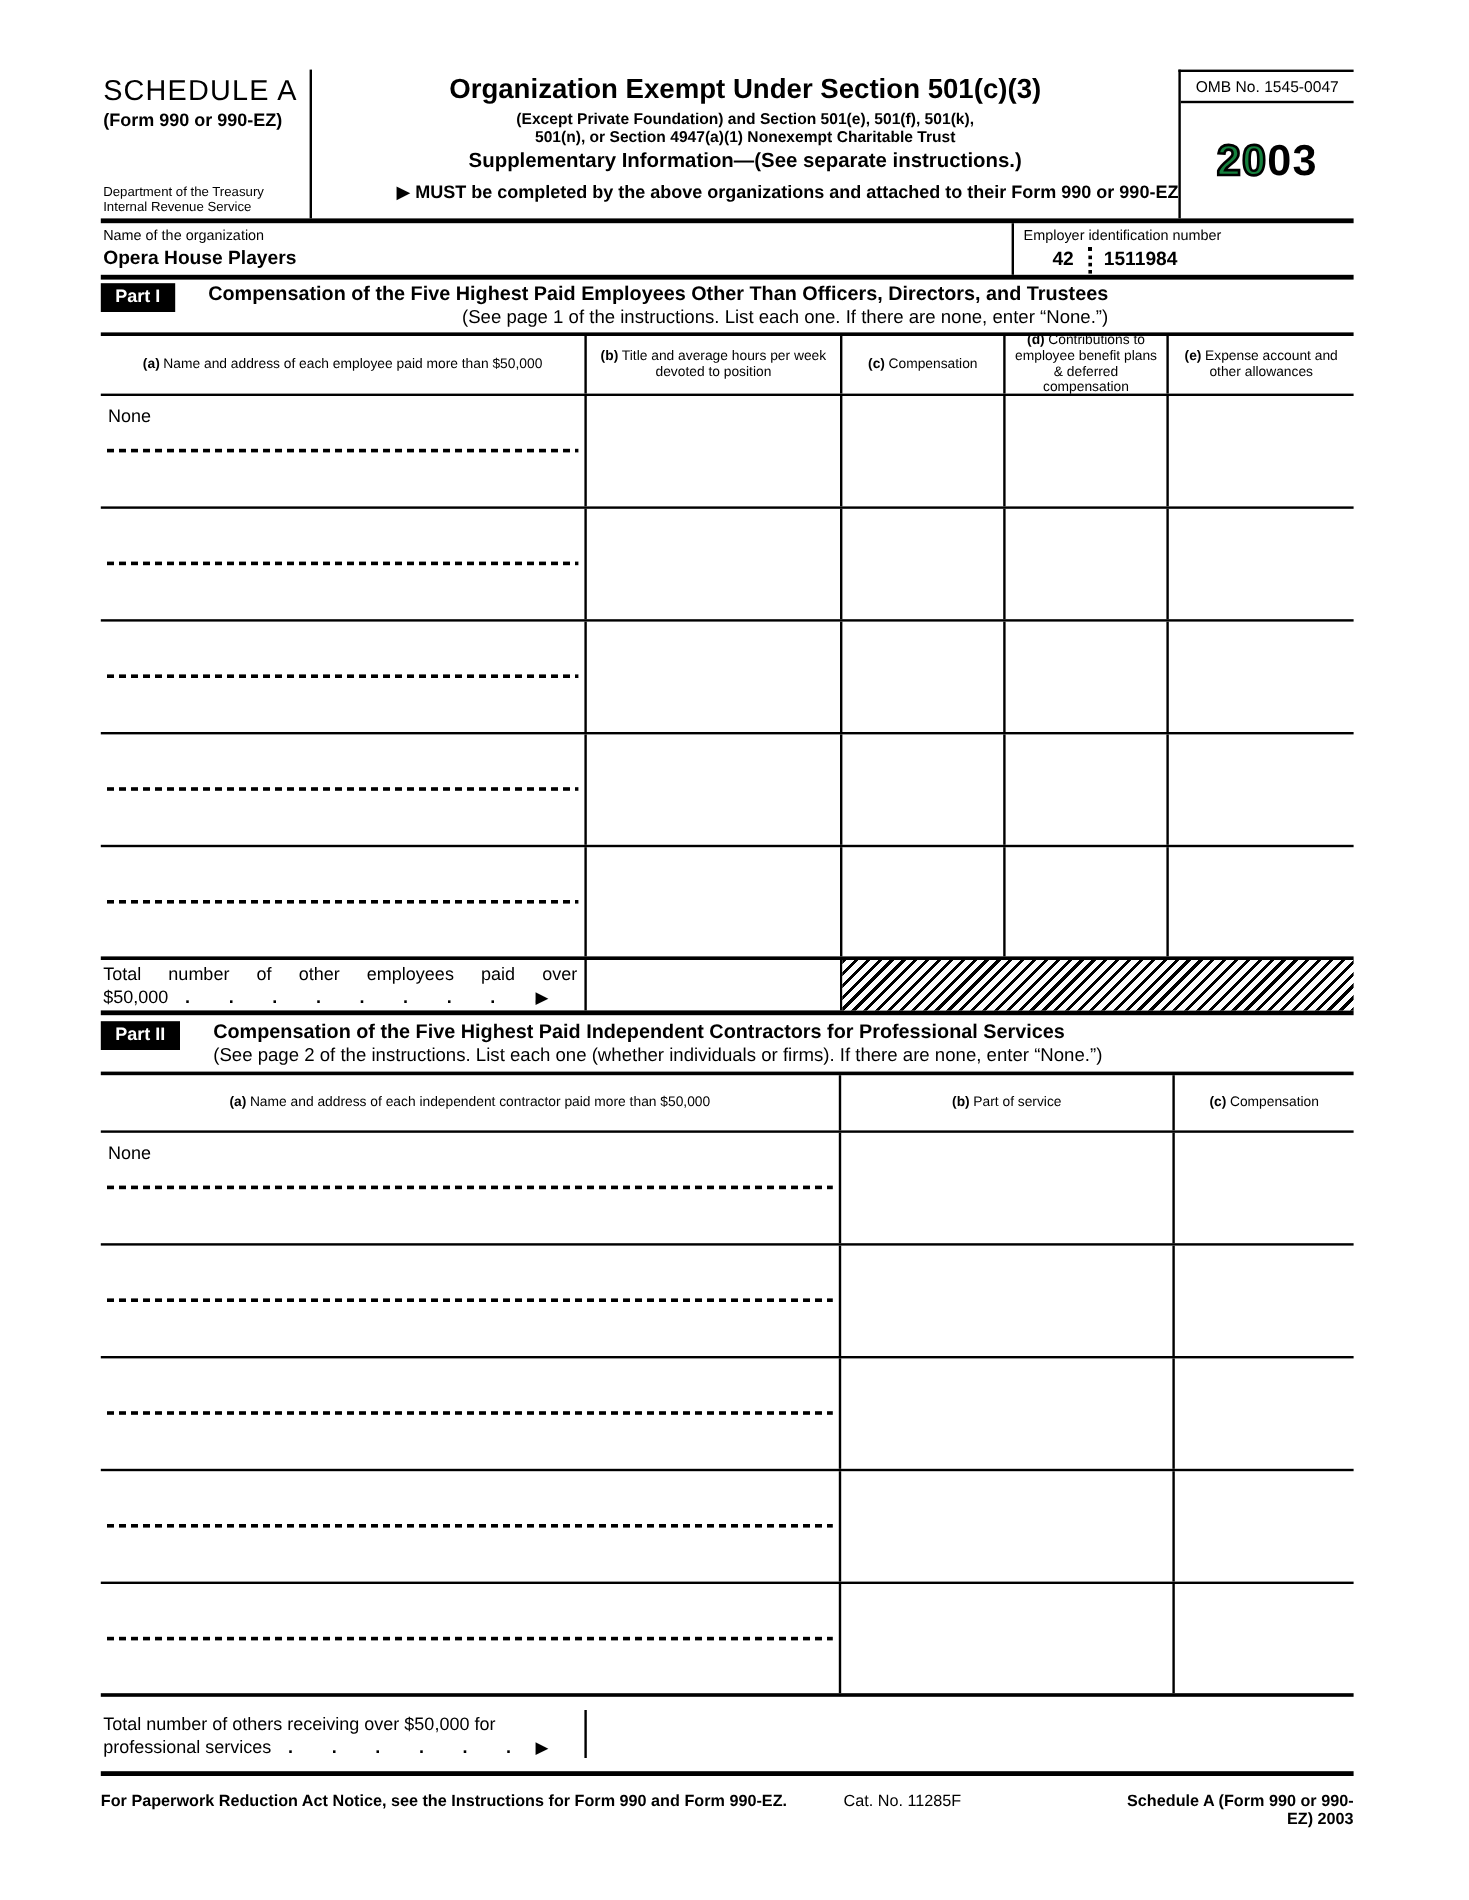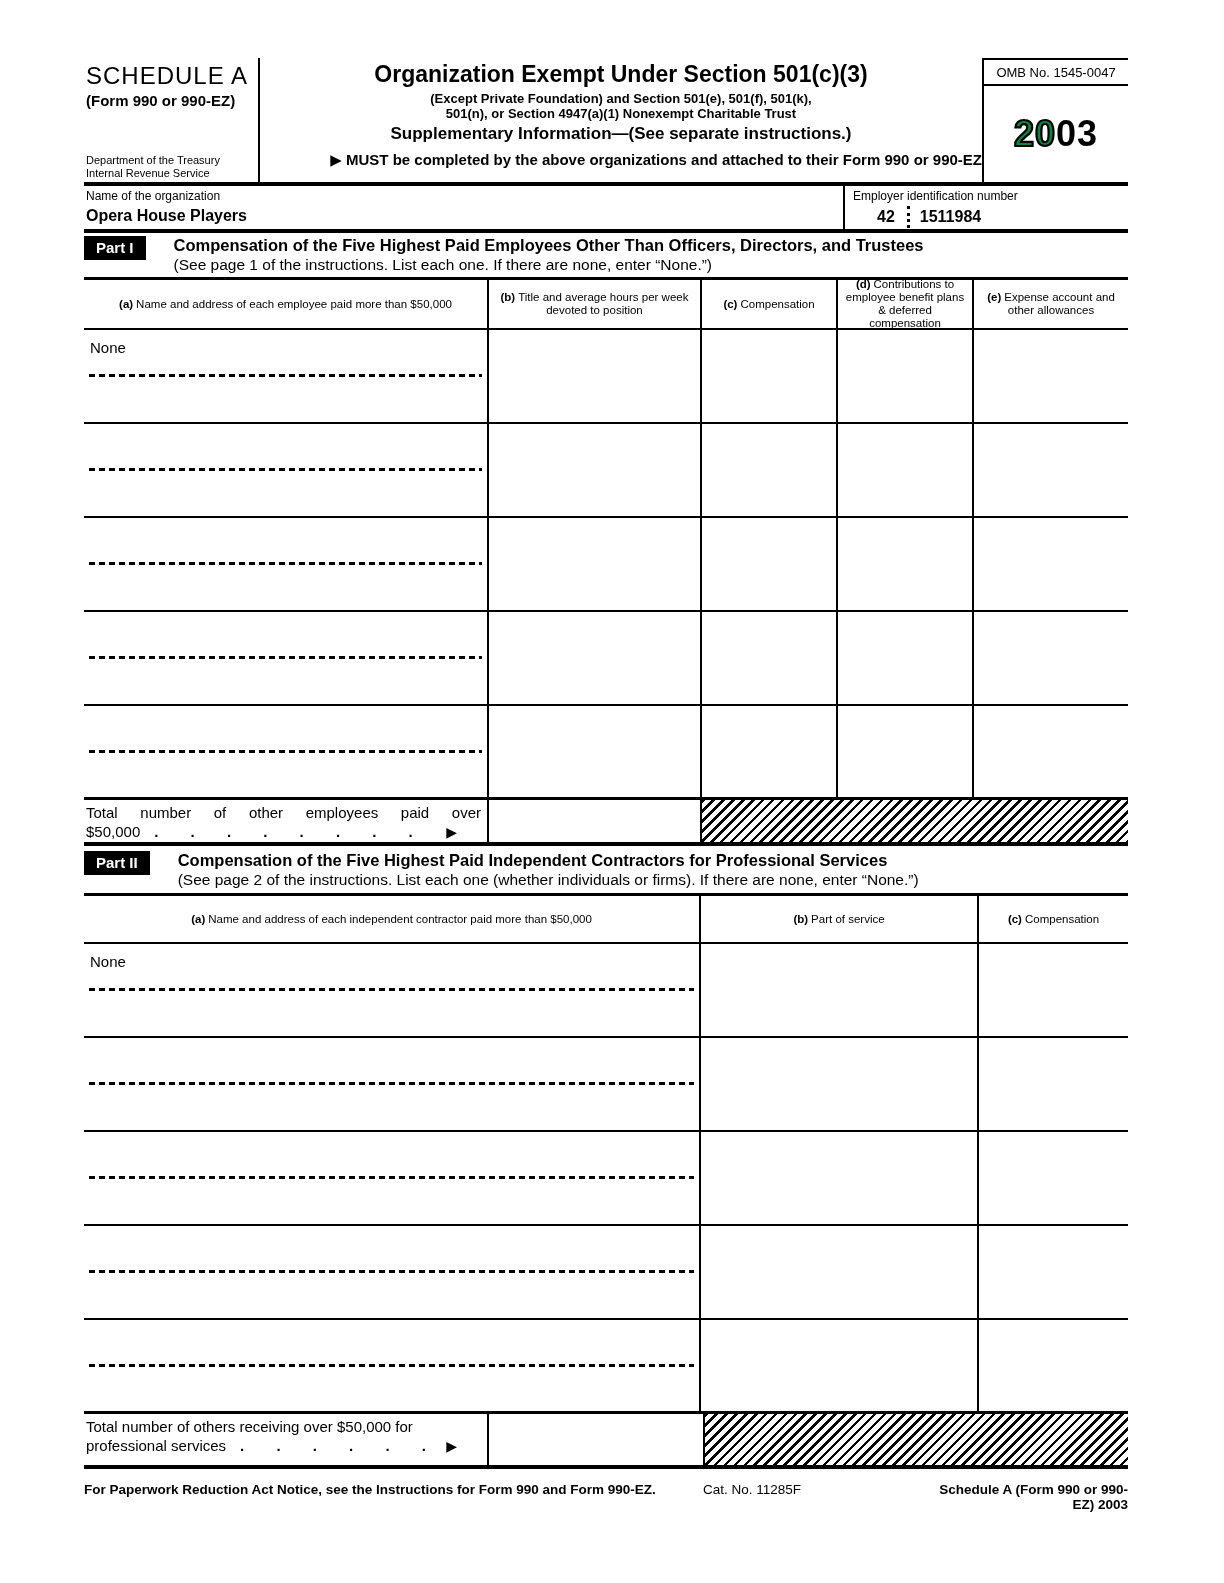--- a/index.html
+++ b/index.html
@@ -40,21 +40,21 @@
   .ein-val { font-size: 16px; font-weight: bold; margin-top: 3px; padding-left: 24px; display:flex; align-items:center; }
   .ein-sep { display: inline-block; height: 22px; border-left: 3px dotted #000; margin: 0 10px 0 12px; }
 
   
   .part-hdr { display: flex; align-items: flex-start; border-bottom: 3px solid #000; padding-top: 3px; }
   .part-hdr.p1 { height: 47px; }
   .part-hdr.p2 { height: 50px; padding-top: 5px; }
   .part-box { background: #000; color: #fff; font-weight: bold; font-size: 15px; padding: 3px 12px 4px 12px; }
   .part-titles { margin-left: 28px; }
   .part-title { font-size: 16.5px; font-weight: bold; }
-  .part-sub { font-size: 15.5px; margin-top: 1px; }
+  .part-sub { font-size: 15.5px; margin-top: 1px; text-align: right; }
 
   
   .thead { display: flex; border-bottom: 2px solid #000; align-items: stretch; }
   .thead.t1 { height: 50px; }
   .thead.t2 { height: 48px; }
   .th { display: flex; align-items: center; justify-content: center; text-align: center; font-size: 11.5px; line-height: 13px; padding: 2px 4px; }
   .th b { margin-right: 3px; }
   .brd { border-right: 2px solid #000; }
   .c-a1 { width: 405px; } .c-b1 { width: 213px; } .c-c1 { width: 136px; } .c-d1 { width: 136px; } .c-e1 { flex: 1; }
   .c-a2 { width: 617px; } .c-b2 { width: 278px; } .c-c2 { flex: 1; }
@@ -63,21 +63,21 @@
   .trow.t1 { height: 94px; }
   .trow.t2 { height: 94px; }
   .trow.lastrow { border-bottom-width: 3px; }
   .cell { position: relative; }
   .none-txt { font-size: 15px; padding: 9px 0 0 6px; }
   .dashline { position: absolute; top: 44px; left: 5px; right: 5px; height: 3px;
     background: repeating-linear-gradient(90deg, #000 0 6px, transparent 6px 10px); }
 
   .total-row { display: flex; border-bottom: 4px solid #000; }
   .total-row.t1 { height: 46px; }
-  .total-row.t2 { height: 55px; }
+  .total-row.t2 { height: 66px; align-items: center; }
   .total-cell { width: 405px; border-right: 2px solid #000; font-size: 15px; padding: 4px 6px 0 2px; }
   .jline { text-align: justify; text-align-last: justify; }
   .leader { display: flex; align-items: center; margin-top: 2px; }
   .dots { letter-spacing: 14px; font-weight: bold; margin-left: 14px; flex: 1; overflow: hidden; white-space: nowrap; }
   .arrow { font-size: 14px; margin-right: 24px; }
   .gap-cell1 { width: 213px; border-right: 2px solid #000; }
   .gap-cell2 { width: 216px; border-right: 2px solid #000; }
   .hatch { flex: 1; background: repeating-linear-gradient(135deg, #000 0 2.5px, #fff 2.5px 7px); }
 
   

